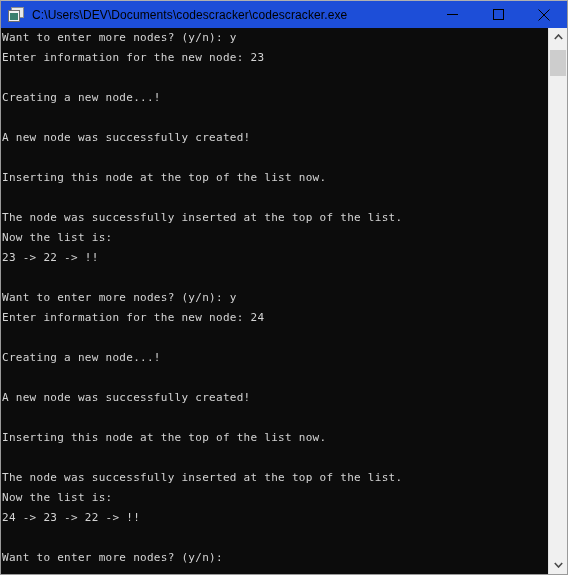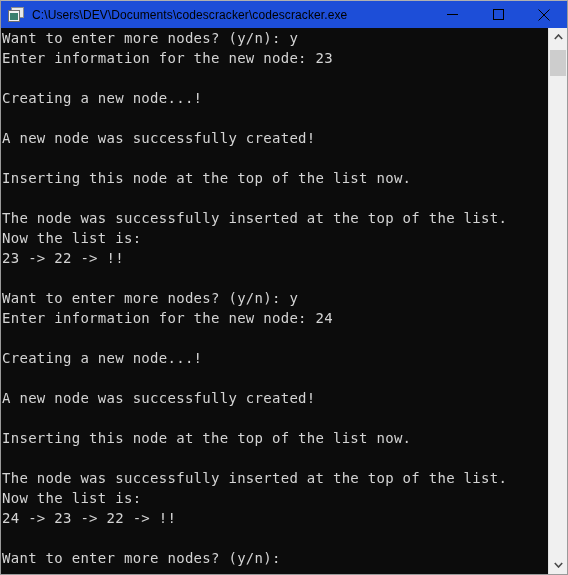--- a/index.html
+++ b/index.html
@@ -97,21 +97,21 @@
     bottom: 0;
     background: #0c0c0c;
     overflow: hidden;
   }
   #console-text {
     position: absolute;
     left: 1px;
     top: 0px;
     right: 20px;
     font-family: "DejaVu Sans Mono", "Liberation Mono", monospace;
-    font-size: 14px;
+    font-size: 11px;
     line-height: 20px;
     color: #d4d4d4;
     white-space: pre;
     letter-spacing: 0.28px;
   }
 
   
   #scrollbar {
     position: absolute;
     top: 27px;

